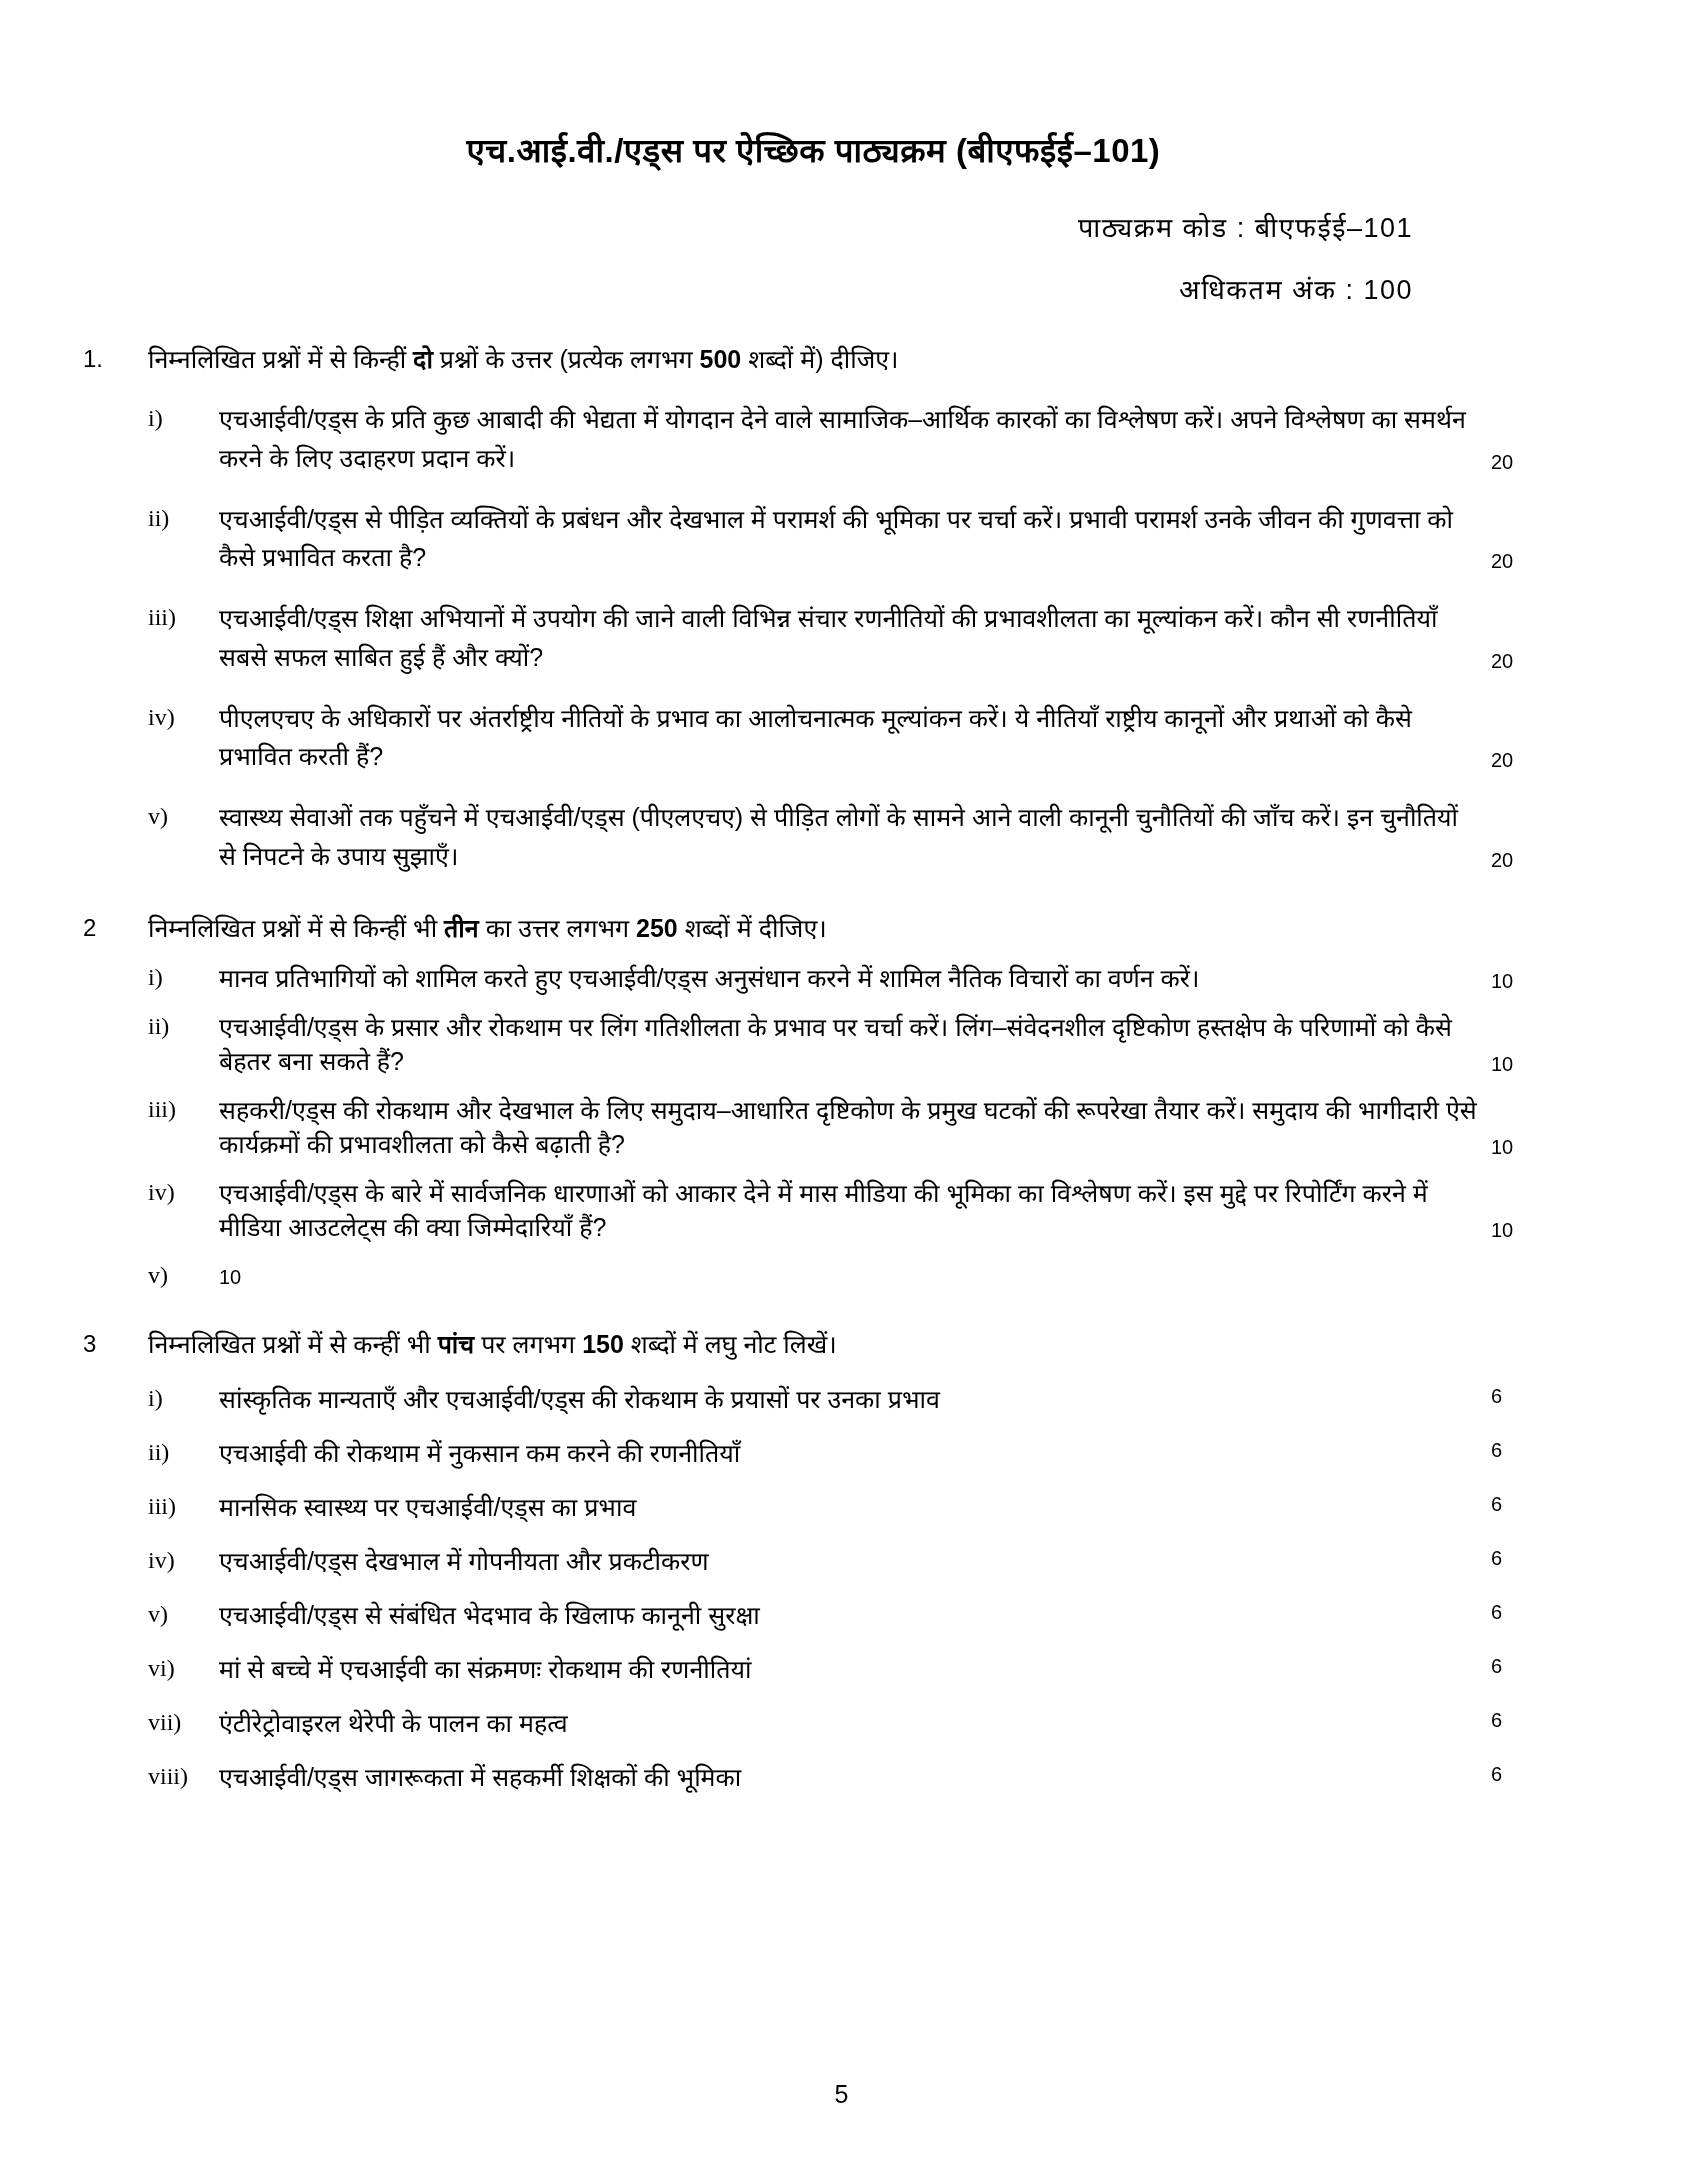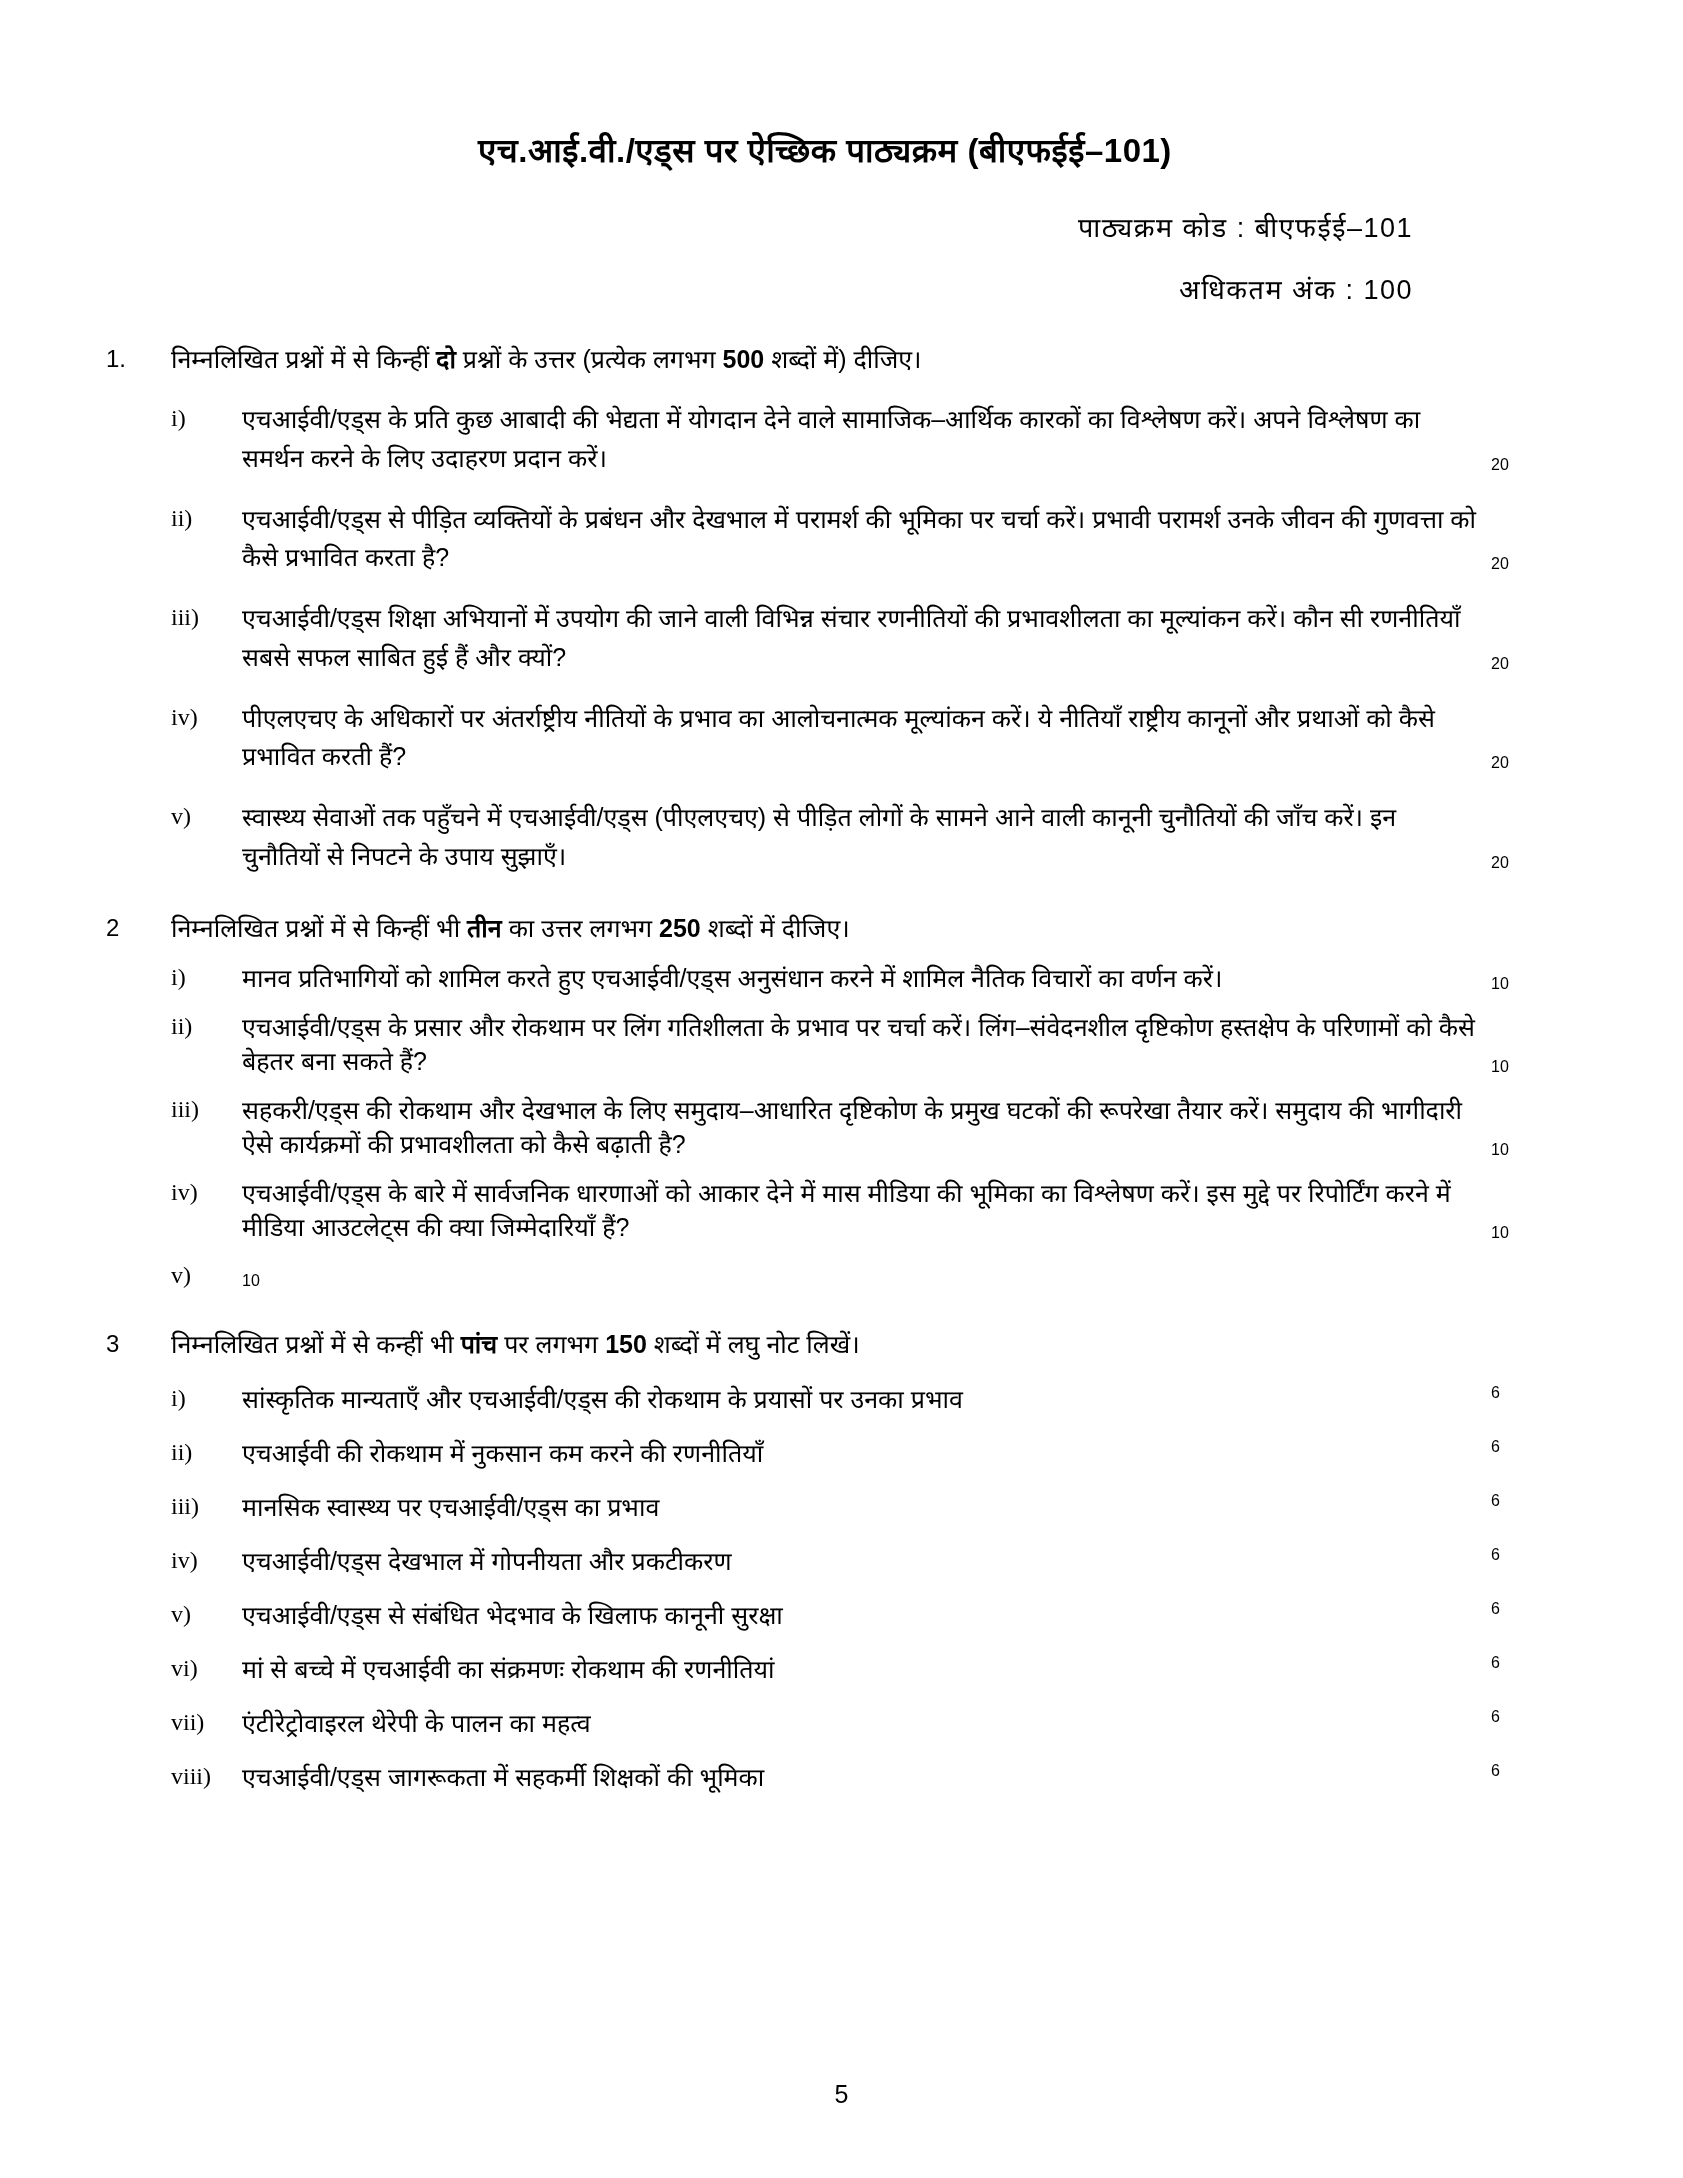--- a/index.html
+++ b/index.html
@@ -12,21 +12,21 @@
     height: 2178px;
     font-family: "Liberation Sans", "DejaVu Sans", sans-serif;
     color: #000000;
     position: relative;
     overflow: hidden;
   }
   .page {
     width: 1683px;
     height: 2178px;
     box-sizing: border-box;
-    padding: 99px 139px 40px 106px;
+    padding: 99px 139px 40px 83px;
     position: relative;
   }
 
   
   .doc-title {
     text-align: center;
     font-size: 33px;
     font-weight: 700;
     letter-spacing: 0.5px;
     margin: 30px 0 0 0;
@@ -83,21 +83,21 @@
     font-family: "Liberation Serif", "DejaVu Serif", serif;
   }
   .item .itext {
     flex: 1 1 auto;
     padding-right: 14px;
   }
   .item .marks {
     width: 53px;
     flex: 0 0 53px;
     text-align: left;
-    font-size: 16px;
+    font-size: 20px;
     align-self: flex-end;
   }
 
   
   .tight .item { margin-top: 14px; line-height: 1.38; }
   .tight .item .marks { align-self: flex-end; }
 
   
   .listsec .item {
     margin-top: 19px;

